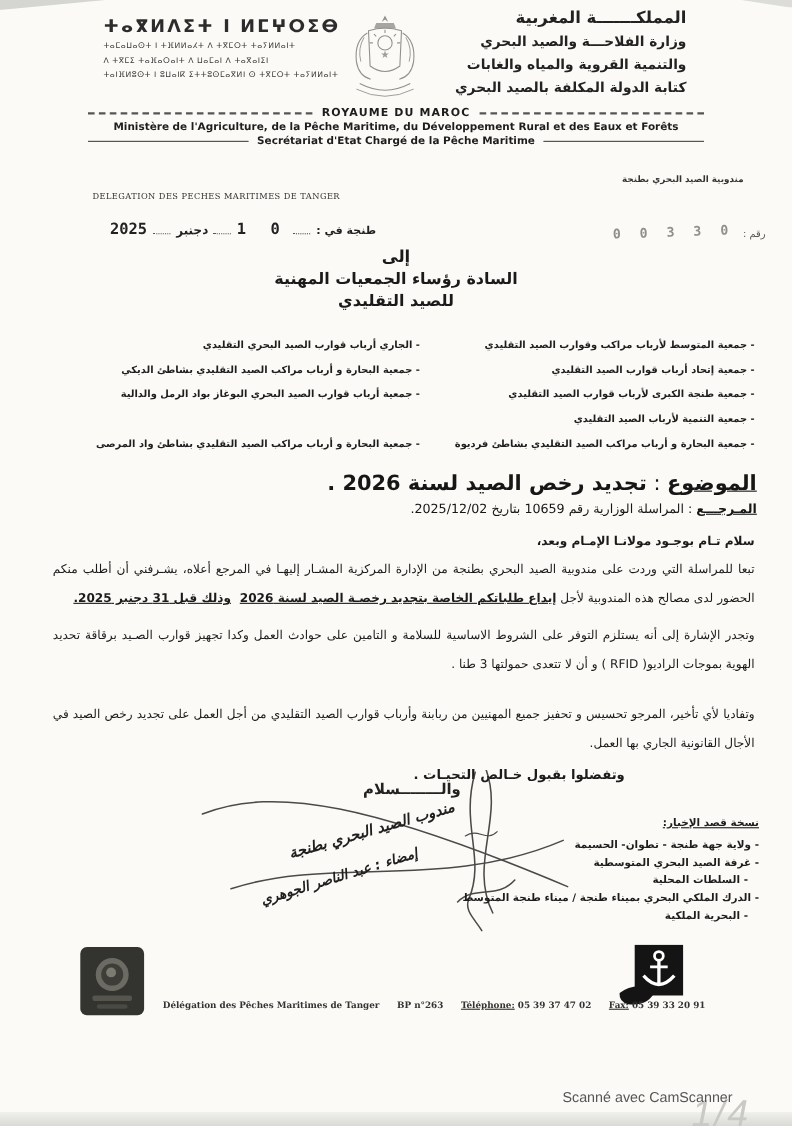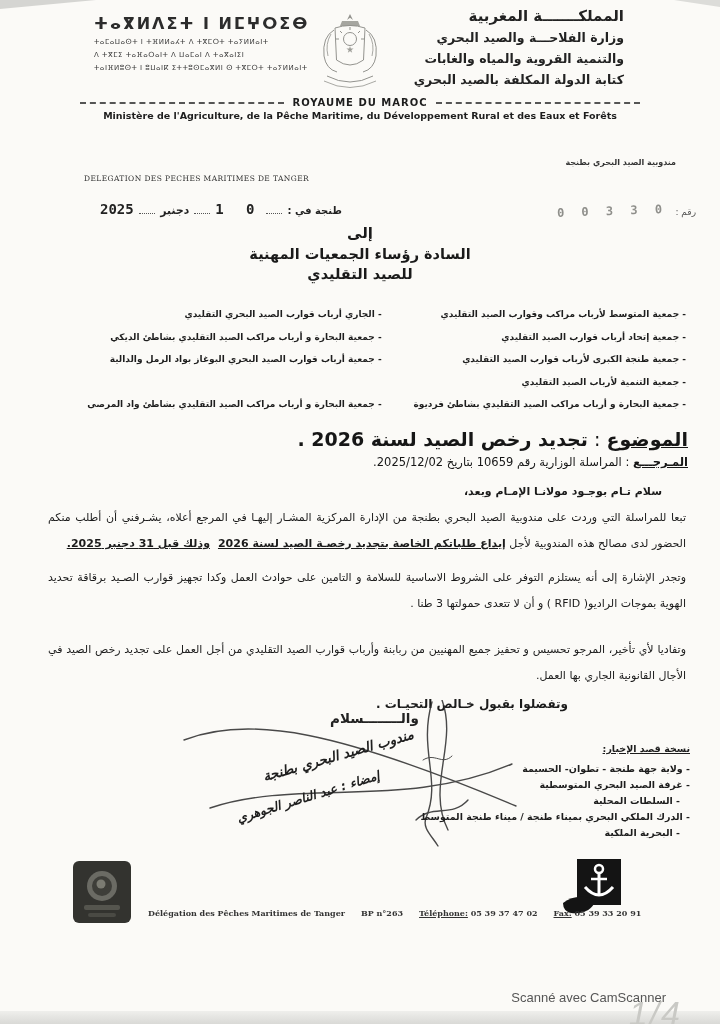--- a/index.html
+++ b/index.html
@@ -55,21 +55,21 @@
 
   
   .subject{right:32px;top:428px;direction:rtl;text-align:right;color:#161616;}
   .subj-l1{font-size:19px;}
   .subj-l2{font-size:11.5px;margin-top:5px;}
   .subj-label{font-weight:700;text-decoration:underline;}
 
   
   .body{left:48px;right:34px;top:479px;direction:rtl;text-align:justify;font-size:11px;
         line-height:26px;color:#1b1b1b;}
-  .salutation{font-weight:700;margin-right:24px;}
+  .salutation{font-weight:700;}
   .bu{font-weight:700;text-decoration:underline;}
   .p1c{margin-right:8px;}
   .para2{margin-top:8px;}
   .para3{margin-top:20px;}
   .closing{font-weight:700;margin-right:118px;margin-top:2px;text-align:right;font-size:12px;}
   .ltr-island{direction:ltr;unicode-bidi:isolate;}
 
   .salam{left:330px;top:710px;font-size:13.5px;font-weight:700;direction:rtl;white-space:nowrap;}
 
   
@@ -140,20 +140,25 @@
     <div class="ar-h">والتنمية القروية والمياه والغابات</div>
     <div class="ar-h">كتابة الدولة المكلفة بالصيد البحري</div>
   </div>
 
   <div class="abs fr-block royaume">
     <span class="dashline"></span>
     <span>ROYAUME DU MAROC</span>
     <span class="dashline"></span>
   </div>
   <div class="abs fr-block ministere">Ministère de l'Agriculture, de la Pêche Maritime, du Développement Rural et des Eaux et Forêts</div>
+  <div class="abs fr-block secretariat">
+    <span class="solidline"></span>
+    <span>Secrétariat d'Etat Chargé de la Pêche Maritime</span>
+    <span class="solidline"></span>
+  </div>
 
   <div class="abs del-ar rtl">مندوبية الصيد البحري بطنجة</div>
   <div class="abs del-fr">DELEGATION DES PECHES MARITIMES DE TANGER</div>
 
   <div class="abs date-line">
     <span class="stampnum d-year">2025</span>
     <span class="dots"></span>
     <span class="d-month">دجنبر</span>
     <span class="dots"></span>
     <span class="stampnum d-digits">1 0</span>

